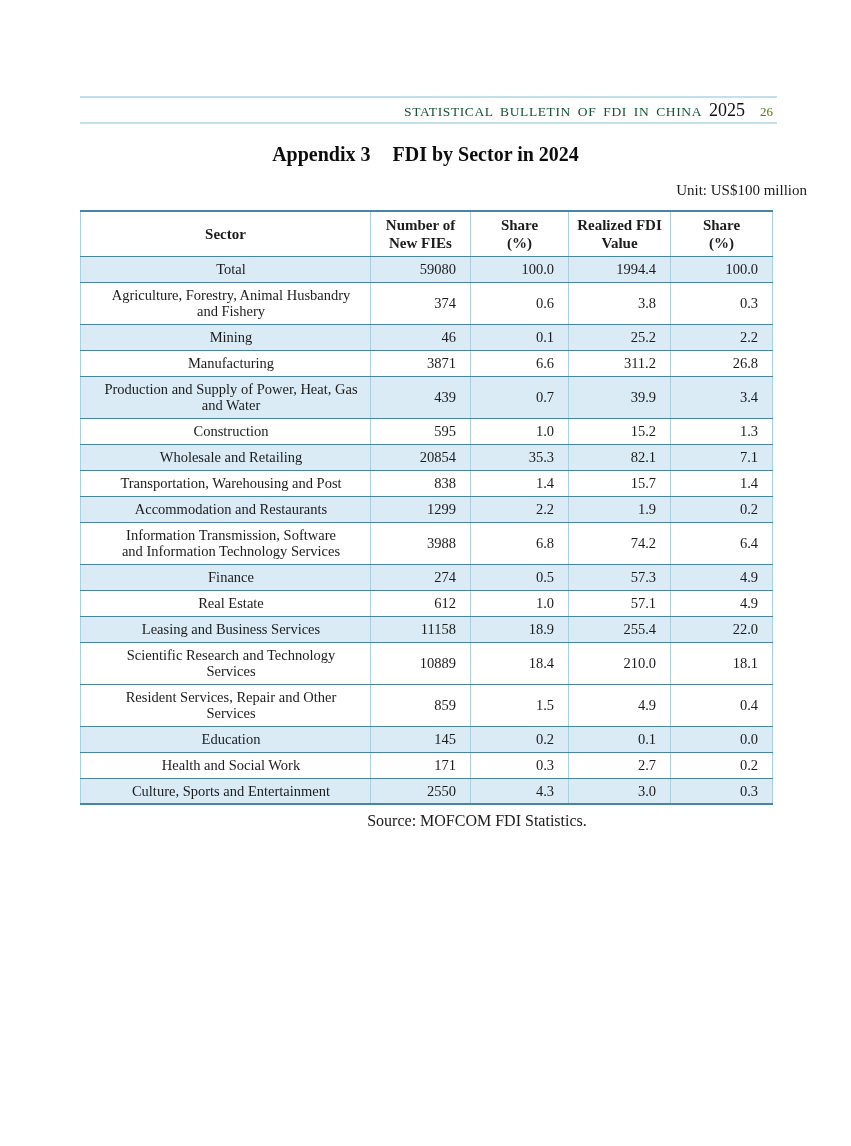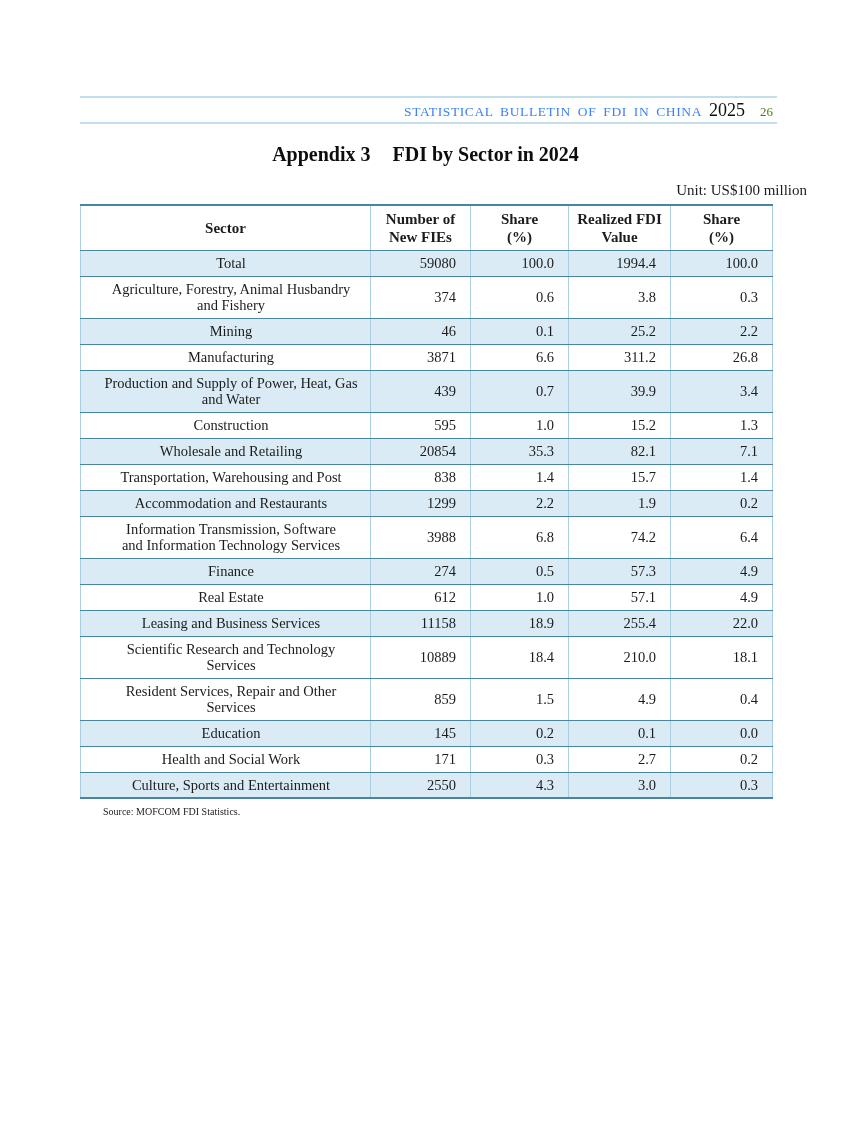--- a/index.html
+++ b/index.html
@@ -19,42 +19,42 @@
   }
   .rule-top { margin-top: 96px; }
   .rule-under-header { margin-top: 2px; }
 
   .doc-header {
     display: flex; justify-content: flex-end; align-items: baseline;
     margin-right: 78px; margin-top: 2px; height: 20px;
   }
   .doc-header .bulletin {
     font-size: 13.5px; letter-spacing: 0.6px; word-spacing: 3px;
-    color: #3b82f6;
+    color: #14532d;
   }
   .doc-header .year {
     font-size: 18px; margin-left: 7px; color: #111;
   }
   .doc-header .pageno {
     font-size: 13px; margin-left: 15px; color: #4d7c0f;
   }
 
   .appendix-title {
     margin-top: 19px; text-align: center;
     font-size: 20px; font-weight: bold; color: #0d0d0d;
   }
   .appendix-title .gap { display: inline-block; width: 22px; }
 
   .unit-note {
     margin-top: 16px; margin-right: 44px;
     text-align: right; font-size: 15px;
   }
 
   table.fdi {
-    margin-left: 80px; margin-top: 5px;
+    margin-left: 80px; margin-top: 11px;
     width: 692px;
     border-collapse: collapse;
     table-layout: fixed;
   }
   table.fdi th, table.fdi td {
     border-top: 1px solid #49859f;
     border-bottom: 1px solid #49859f;
     border-left: 1px solid #a9cfe0;
     border-right: 1px solid #a9cfe0;
     font-weight: normal;
@@ -78,21 +78,22 @@
     white-space: pre-line;
   }
   table.fdi td.num {
     text-align: right; padding-right: 14px;
   }
   table.fdi tr.shaded td { background: #daebf5; }
   table.fdi tr.plain td { background: #ffffff; }
 
   .source-note {
     margin-top: 7px; margin-left: 103px;
-    font-size: 10px;
+    font-size: 16px;
+    text-align: center;
   }
 </style>
 </head>
 <body>
 
 <div class="page">
 
   <div class="rule rule-top"></div>
 
   <div class="doc-header">

